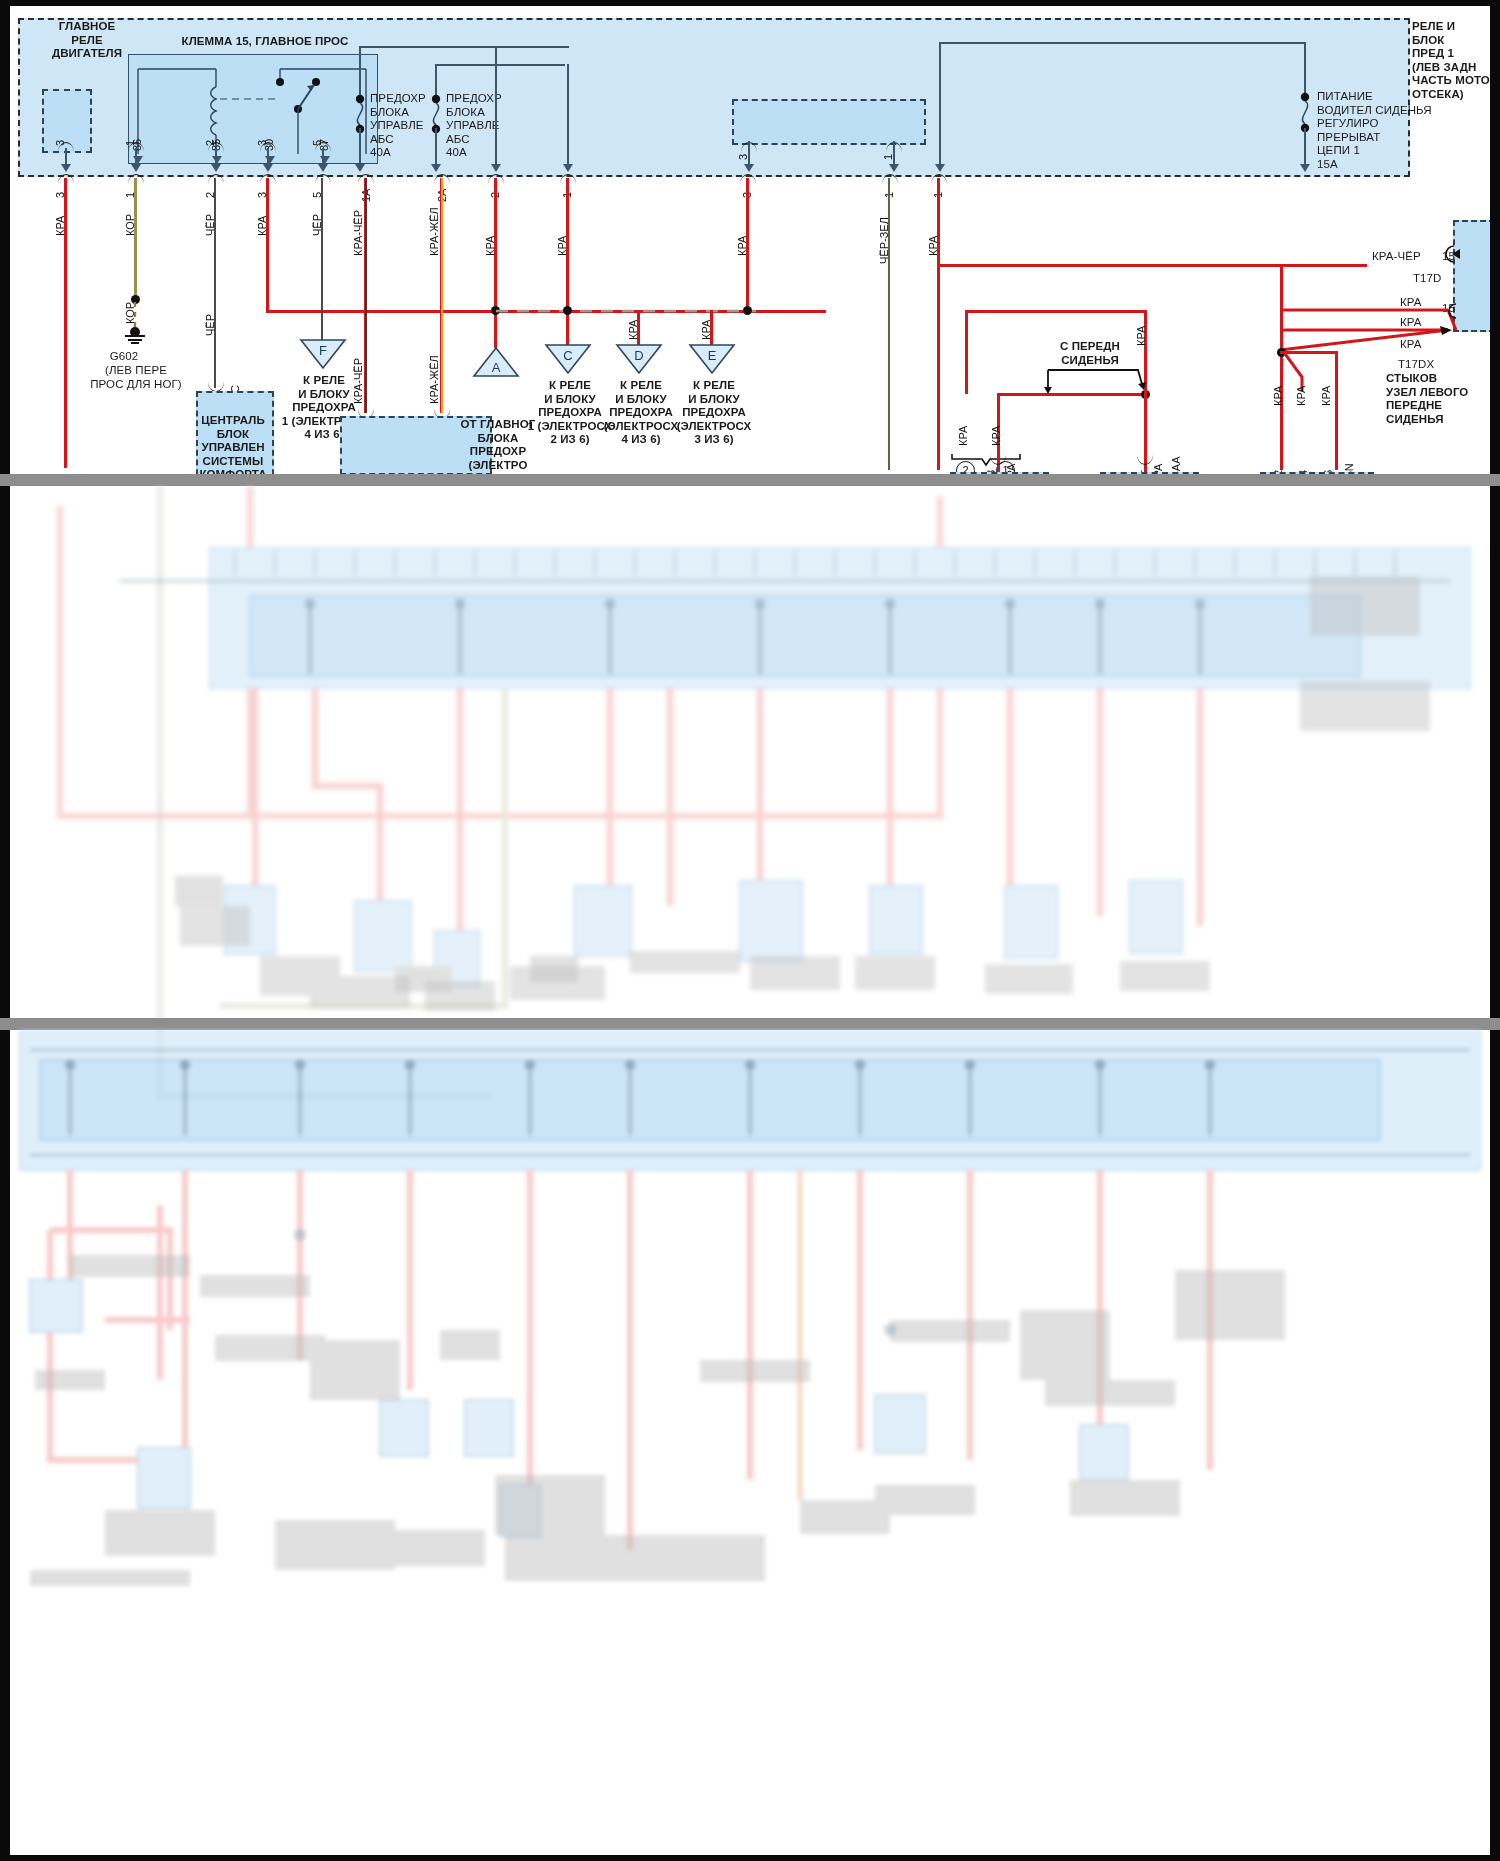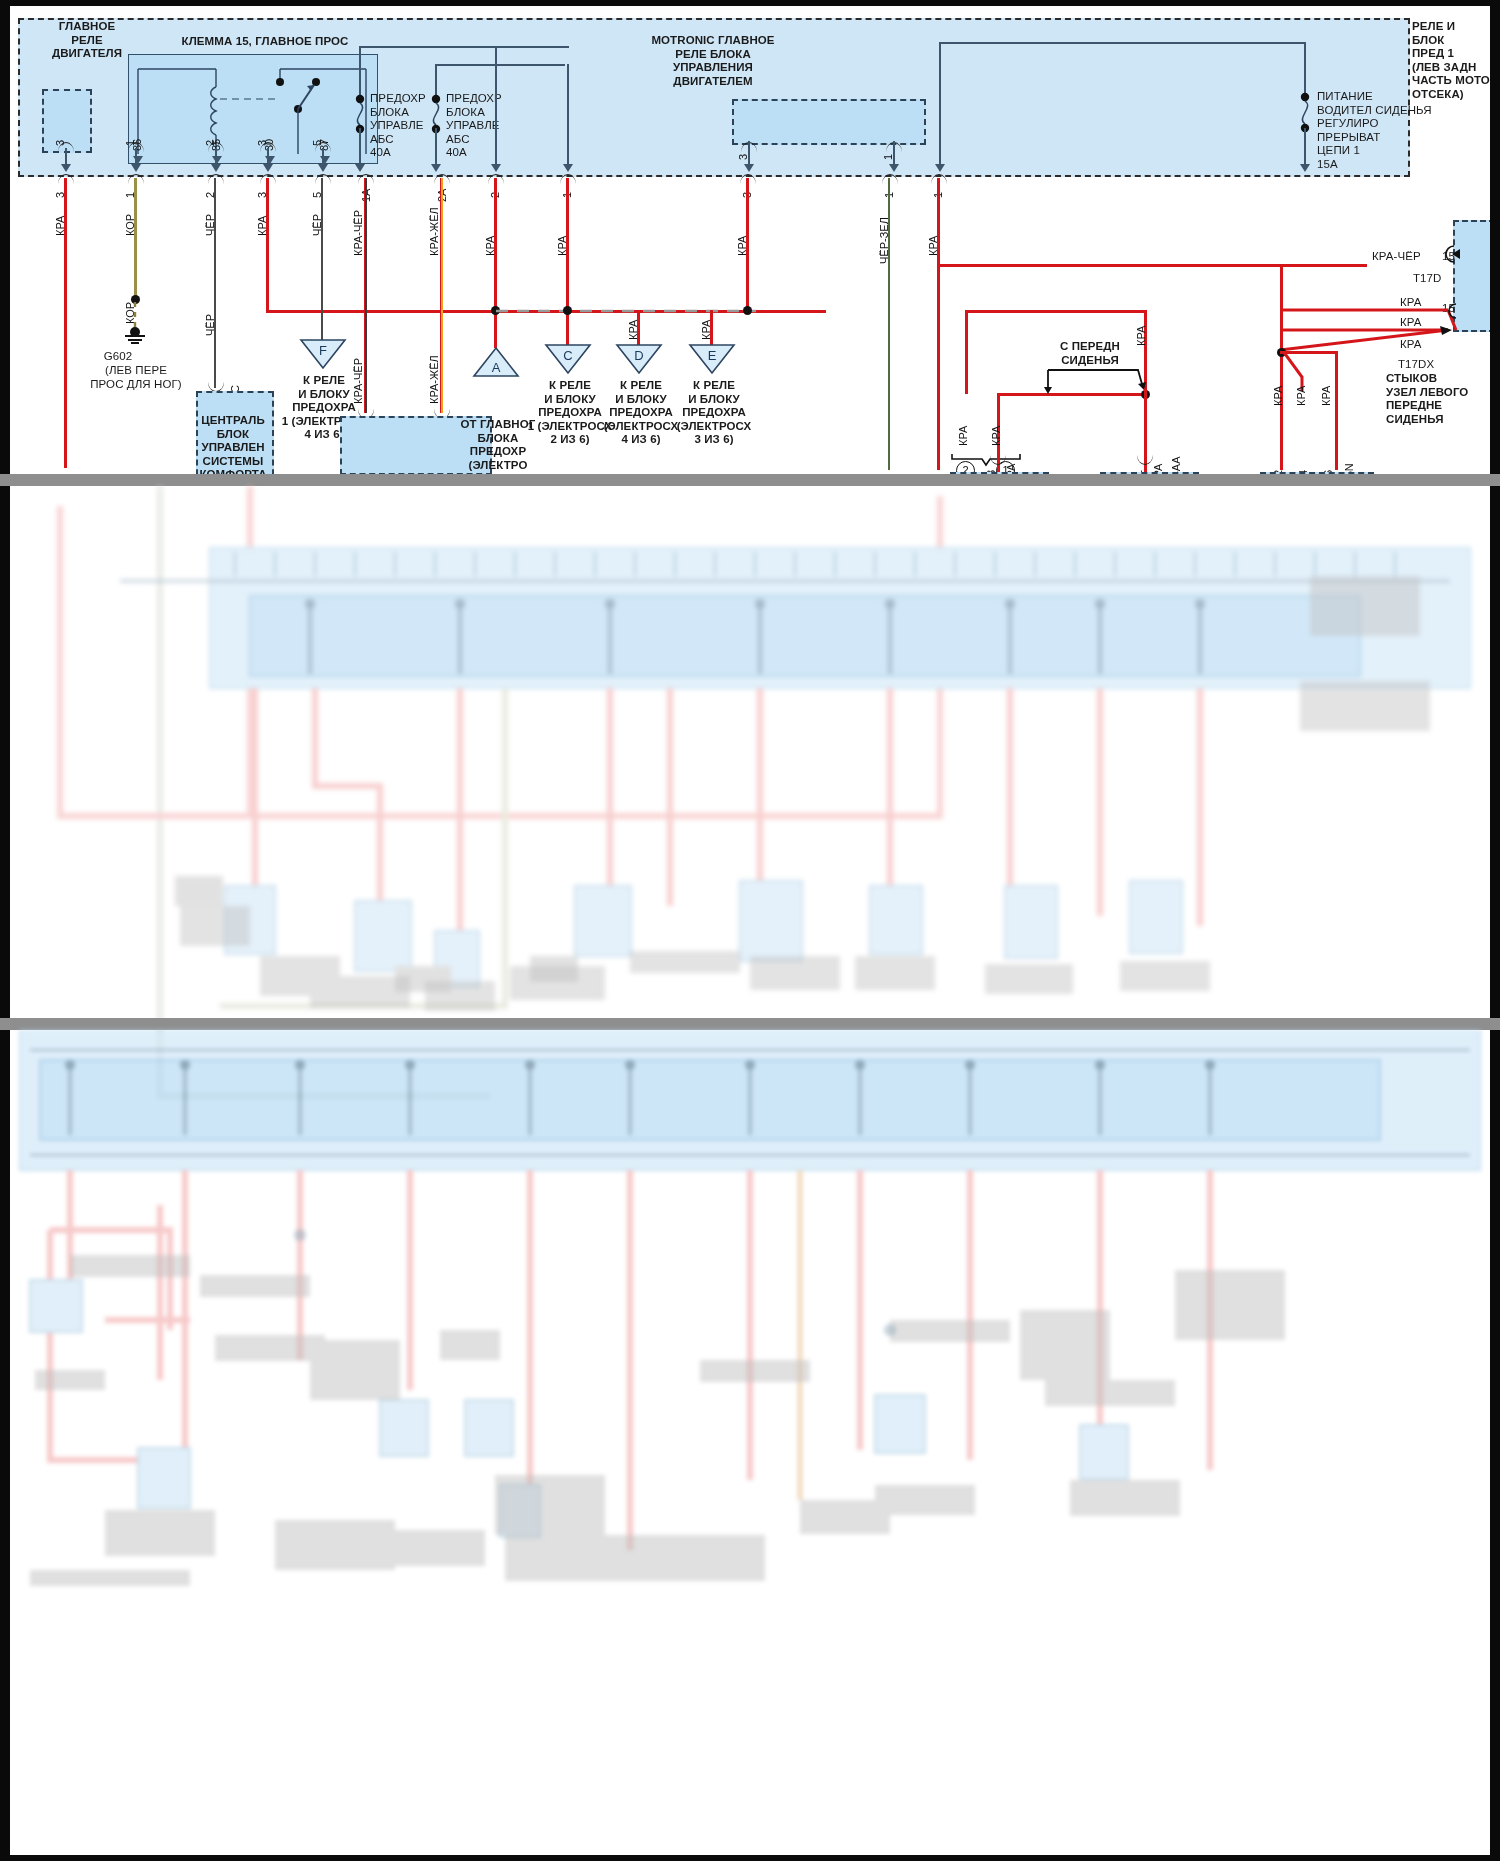--- a/index.html
+++ b/index.html
@@ -161,21 +161,20 @@
     </svg>
     <div class="thin wv w" style="left:425px;top:122px;height:38px;"></div>
     <div class="arrow-d" style="left:421px;top:158px;"></div>
     <div class="t" style="left:436px;top:86px;width:72px;">ПРЕДОХР<br>БЛОКА<br>УПРАВЛЕ<br>АБС<br>40A</div>
 
     <div class="thin wv w" style="left:485px;top:40px;height:120px;"></div>
     <div class="arrow-d" style="left:481px;top:158px;"></div>
     <div class="thin wv w" style="left:557px;top:58px;height:102px;"></div>
     <div class="arrow-d" style="left:553px;top:158px;"></div>
 
-    <div class="t b c" style="left:598px;top:28px;width:210px;">MOTRONIC ГЛАВНОЕ<br>РЕЛЕ БЛОКА<br>УПРАВЛЕНИЯ<br>ДВИГАТЕЛЕМ</div>
     <div class="modbox" style="left:722px;top:93px;width:190px;height:42px;"></div>
     <div class="vt" style="left:727px;top:154px;">3</div>
     <div class="pin" style="left:731px;top:136px;"></div>
     <div class="thin wv w" style="left:738px;top:135px;height:25px;"></div>
     <div class="arrow-d" style="left:734px;top:158px;"></div>
 
     <div class="vt" style="left:872px;top:154px;">1</div>
     <div class="pin" style="left:876px;top:136px;"></div>
     <div class="thin wv w" style="left:883px;top:135px;height:25px;"></div>
     <div class="arrow-d" style="left:879px;top:158px;"></div>
@@ -208,21 +207,21 @@
     <div class="dot" style="left:121px;top:289px;"></div>
     <div class="vt" style="left:114px;top:318px;">КОР</div>
     <svg class="abs" style="left:108px;top:296px;width:34px;height:42px;" viewBox="0 0 34 42">
       <path d="M17 0 V10" stroke="#8c8140" stroke-width="2.4" stroke-dasharray="5 5" fill="none"></path>
       <path d="M17 10 V26" stroke="#8c8140" stroke-width="2.4" stroke-dasharray="5 5" fill="none"></path>
       <circle cx="17" cy="30" r="5" fill="#111"></circle>
       <path d="M7 34 H27" stroke="#111" stroke-width="2"></path>
       <path d="M10 38 H24" stroke="#111" stroke-width="2"></path>
       <path d="M13 41 H21" stroke="#111" stroke-width="2"></path>
     </svg>
-    <div class="t c" style="left:58px;top:344px;width:100px;">G602</div>
+    <div class="t c" style="left:64px;top:344px;width:100px;">G602</div>
     <div class="t c" style="left:60px;top:358px;width:132px;">(ЛЕВ ПЕРЕ<br>ПРОС ДЛЯ НОГ)</div>
 
     <div class="vt" style="left:194px;top:192px;">2</div>
     <div class="pin" style="left:198px;top:168px;"></div>
     <div class="wire-blk" style="left:204px;top:172px;height:210px;"></div>
     <div class="vt" style="left:194px;top:230px;">ЧЁР</div>
     <div class="vt" style="left:194px;top:330px;">ЧЁР</div>
     <div class="vt" style="left:194px;top:398px;">18</div>
     <div class="vt" style="left:219px;top:406px;">T32C</div>
     <div class="pin-d" style="left:198px;top:376px;"></div>

